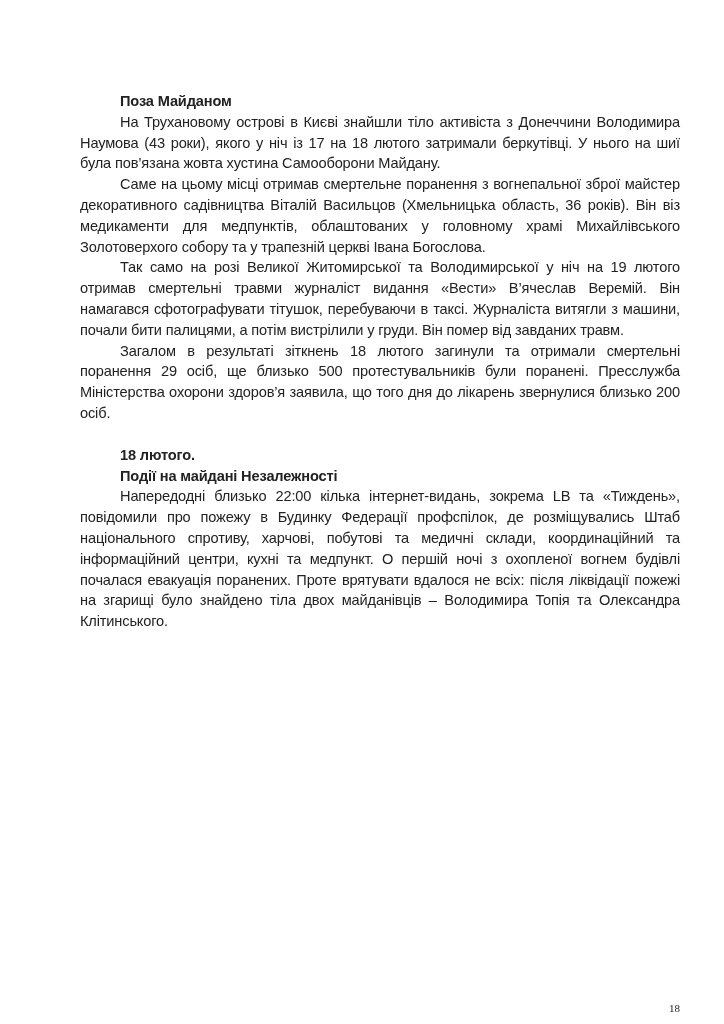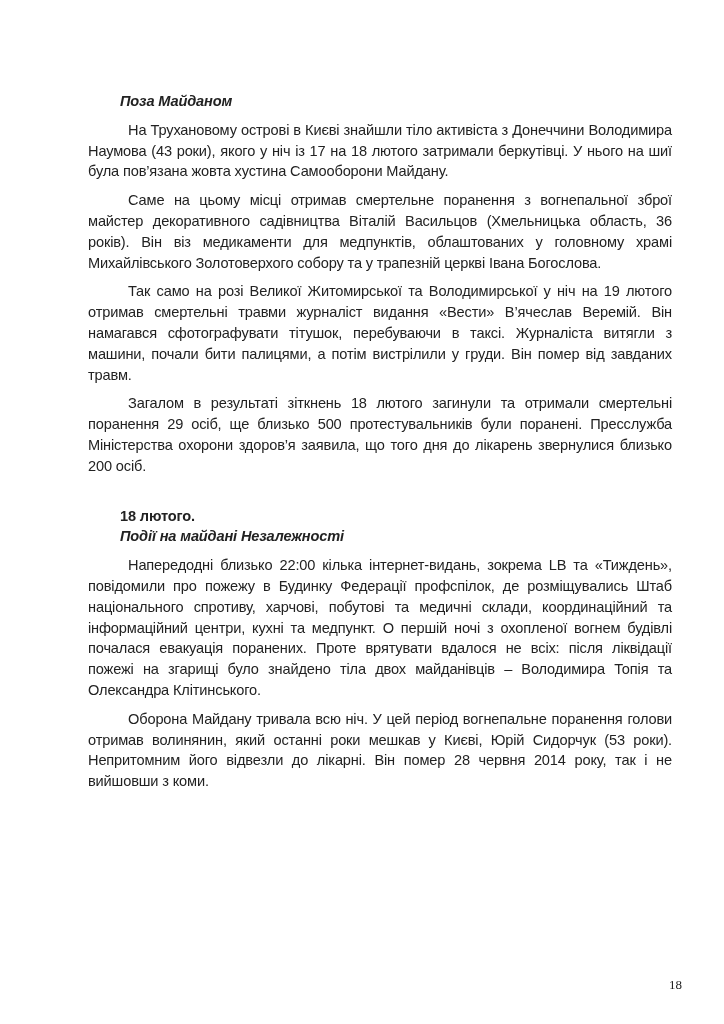--- a/index.html
+++ b/index.html
@@ -1,37 +1,36 @@
 <!DOCTYPE html>
 <html><head>
 <meta charset="utf-8">
 <style>
   html, body { margin: 0; padding: 0; background: #ffffff; }
   body { width: 724px; height: 1024px; position: relative; overflow: hidden; }
   .page { position: absolute; left: 80px; top: 91px; width: 600px; color: #222222;
           font-family: "Liberation Sans", "DejaVu Sans", sans-serif; font-size: 14.6px;
           line-height: 20.8px; letter-spacing: -0.15px; }
-  .para { margin: 8px; text-indent: 40px; text-align: justify; }
+  .para { margin: 0; text-indent: 40px; text-align: justify; }
   .heading { margin: 0; padding-left: 40px; font-weight: bold; }
-  .heading.italic { font-style: italic; }
+  .heading.italic { }
   .gap { height: 21px; }
-  .page-number { position: absolute; left: 669px; top: 977px; font-family: "Liberation Serif", "DejaVu Serif", serif;
-                 font-size: 13px; color: #222222; }
+  .page-number { position: absolute; left: 669px; top: 1002px; font-family: "Liberation Serif", "DejaVu Serif", serif;
+                 font-size: 11px; color: #222222; }
 </style>
 </head>
 <body>
 
 <div class="page">
   <p class="heading italic">Поза Майданом</p>
   <p class="para">На Трухановому острові в Києві знайшли тіло активіста з Донеччини Володимира Наумова (43 роки), якого у ніч із 17 на 18 лютого затримали беркутівці. У нього на шиї була пов’язана жовта хустина Самооборони Майдану.</p>
   <p class="para">Саме на цьому місці отримав смертельне поранення з вогнепальної зброї майстер декоративного садівництва Віталій Васильцов (Хмельницька область, 36 років). Він віз медикаменти для медпунктів, облаштованих у головному храмі Михайлівського Золотоверхого собору та у трапезній церкві Івана Богослова.</p>
   <p class="para">Так само на розі Великої Житомирської та Володимирської у ніч на 19 лютого отримав смертельні травми журналіст видання «Вести» В’ячеслав Веремій. Він намагався сфотографувати тітушок, перебуваючи в таксі. Журналіста витягли з машини, почали бити палицями, а потім вистрілили у груди. Він помер від завданих травм.</p>
   <p class="para">Загалом в результаті зіткнень 18 лютого загинули та отримали смертельні поранення 29 осіб, ще близько 500 протестувальників були поранені. Пресслужба Міністерства охорони здоров’я заявила, що того дня до лікарень звернулися близько 200 осіб.</p>
 
   <div class="gap"></div>
 
   <p class="heading">18 лютого.</p>
   <p class="heading italic">Події на майдані Незалежності</p>
   <p class="para">Напередодні близько 22:00 кілька інтернет-видань, зокрема LB та «Тиждень», повідомили про пожежу в Будинку Федерації профспілок, де розміщувались Штаб національного спротиву, харчові, побутові та медичні склади, координаційний та інформаційний центри, кухні та медпункт. О першій ночі з охопленої вогнем будівлі почалася евакуація поранених. Проте врятувати вдалося не всіх: після ліквідації пожежі на згарищі було знайдено тіла двох майданівців – Володимира Топія та Олександра Клітинського.</p>
-  <p class="para">Оборона Майдану тривала всю ніч. У цей період вогнепальне поранення голови отримав волинянин, який останні роки мешкав у Києві, Юрій Сидорчук (53 роки). Непритомним його відвезли до лікарні. Він помер 28 червня 2014 року, так і не вийшовши з коми.</p>
 </div>
 
 <div class="page-number">18</div>
 
 </body></html>

